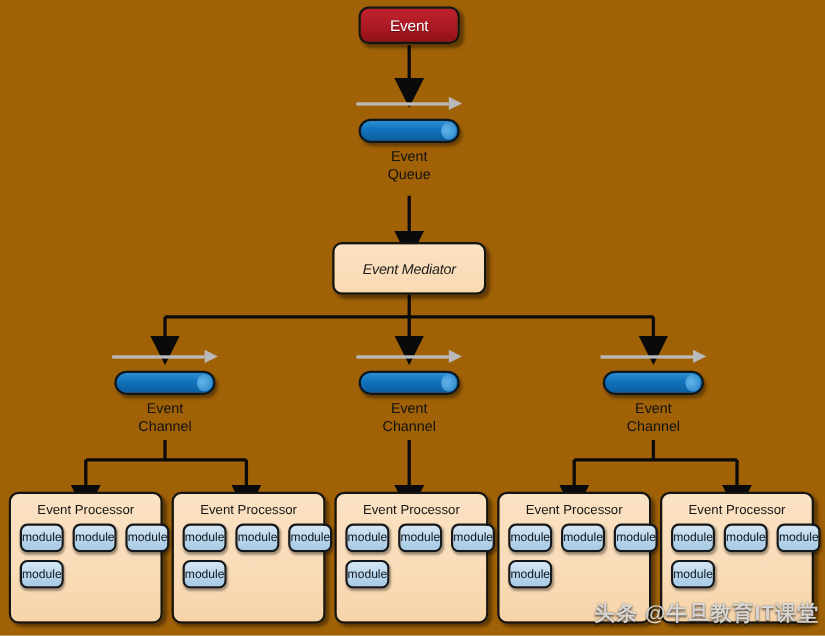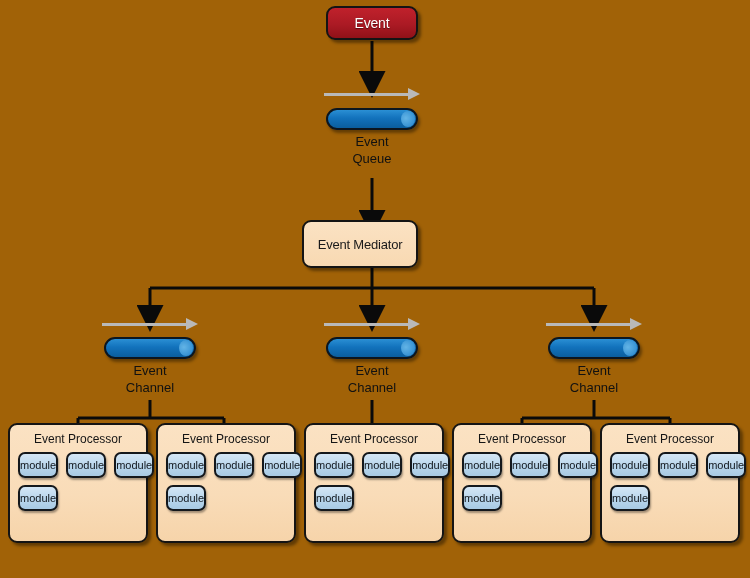--- a/index.html
+++ b/index.html
@@ -53,23 +53,24 @@
   }
   .event-node .node-label {
     color: #ffffff;
     font-size: 14px;
     text-shadow: 0 1px 1px rgba(0,0,0,0.5);
   }
 
   .mediator-node {
     left: 302px;
     top: 220px;
-    width: 116px;
+    width: 140px;
     height: 48px;
     background: linear-gradient(180deg, #fbe2c3 0%, #f8d9b2 100%);
+    font-style: italic;
   }
   .mediator-node .node-label {
     color: #1a1a1a;
     font-size: 13px;
   }
 
   
   .pipe {
     position: absolute;
     box-sizing: border-box;
@@ -123,21 +124,21 @@
     line-height: 17px;
     color: #111111;
     z-index: 2;
     white-space: pre-line;
   }
 
   
   .processor {
     position: absolute;
     box-sizing: border-box;
-    top: 423px;
+    top: 447px;
     width: 140px;
     height: 120px;
     border: 2px solid #141414;
     border-radius: 9px;
     background: linear-gradient(180deg, #fbe2c3 0%, #f9dcb8 60%, #f6d4aa 100%);
     box-shadow: 3px 3px 3px rgba(0,0,0,0.40);
     z-index: 3;
     padding: 7px 8px 8px 8px;
   }
   .processor-title {
@@ -303,14 +304,15 @@
   <div class="processor" style="left:600px;">
     <div class="processor-title">Event Processor</div>
     <div class="module-grid">
       <div class="module">module</div>
       <div class="module">module</div>
       <div class="module">module</div>
       <div class="module">module</div>
     </div>
   </div>
 
+  <div class="watermark">头条 @牛旦教育IT课堂</div>
 
 </div>
 
 </body></html>

